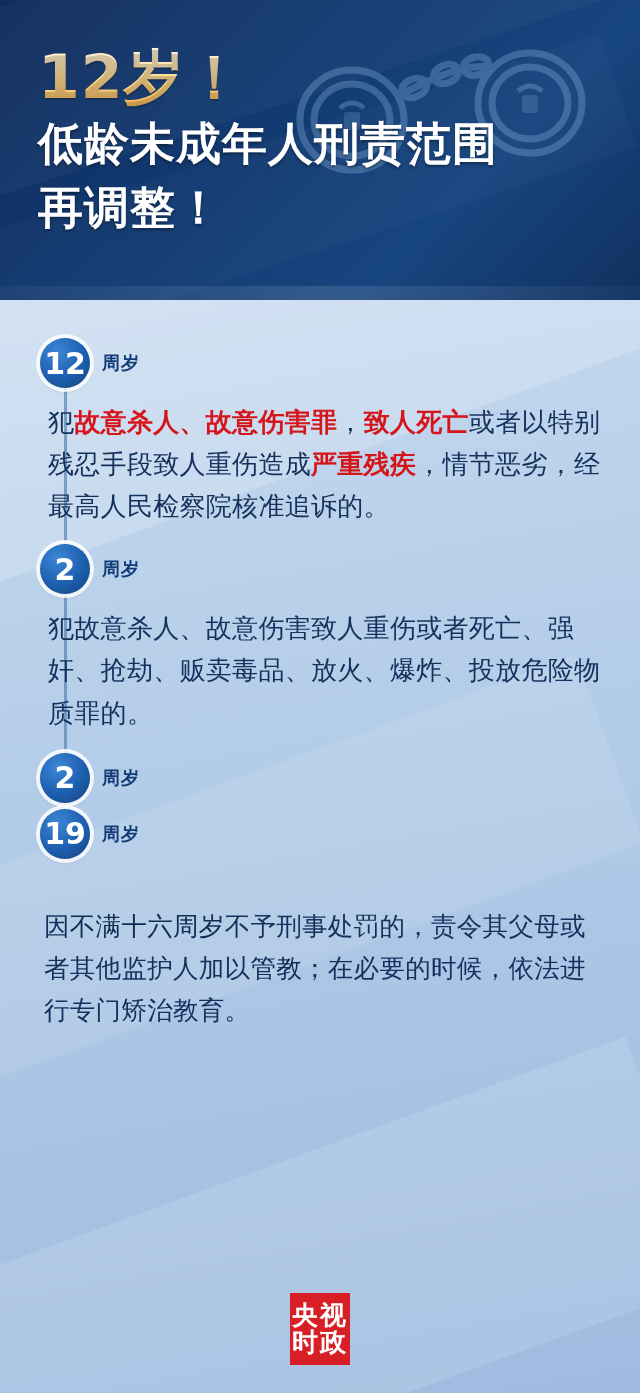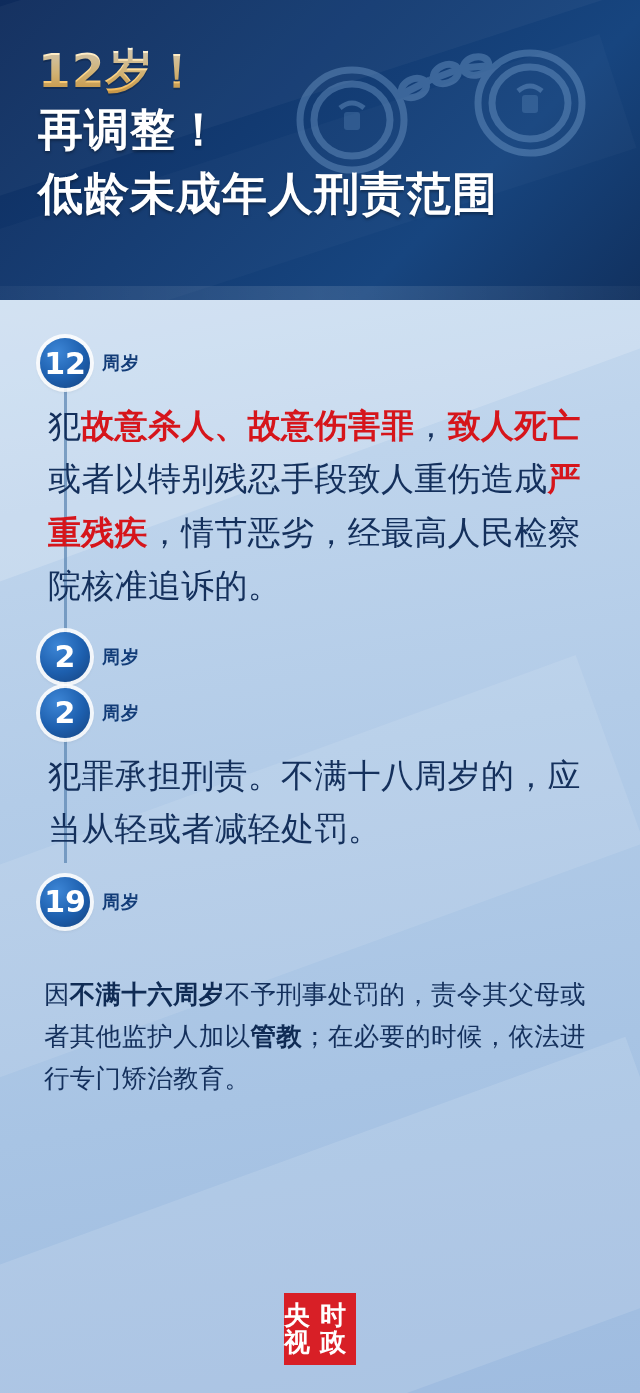--- a/index.html
+++ b/index.html
@@ -56,21 +56,21 @@
   }
 
   .title-block {
     position: absolute;
     left: 38px;
     top: 46px;
     z-index: 5;
   }
   .title-main {
     font-family: "DejaVu Sans", sans-serif;
-    font-size: 47px;
+    font-size: 60px;
     font-weight: bold;
     line-height: 1.05;
     color: #ffe2a8;
     background: linear-gradient(180deg, #fff6df 0%, #ffd98e 55%, #f2b44f 100%);
     -webkit-background-clip: text;
     background-clip: text;
     -webkit-text-fill-color: transparent;
     letter-spacing: 1px;
     text-shadow: 0 2px 0 rgba(0,0,0,0.18);
   }
@@ -152,58 +152,58 @@
   }
   .badge-label {
     font-family: "DejaVu Sans", sans-serif;
     font-size: 18px;
     font-weight: bold;
     color: #123c78;
     letter-spacing: 1px;
   }
   .entry-text {
     margin: 14px 0 0 8px;
-    font-family: Liberation Mono, monospace;
-    font-size: 33px;
+    font-family: Liberation Serif, serif;
+    font-size: 26px;
     line-height: 1.62;
     color: #14305c;
     letter-spacing: 0.3px;
   }
   .entry-text .hl { color: #d6151b; font-weight: bold; }
   .entry-text .em { color: #14305c; }
   .entry.e1 .entry-text { margin-bottom: 16px; }
   .entry.e2 .entry-text { margin-bottom: 18px; }
   .entry.e3 .entry-text { margin-bottom: 18px; }
   .entry.e4 { margin-bottom: 0; }
 
   .footnote {
     margin: 46px 6px 0 4px;
     font-family: "DejaVu Sans", sans-serif;
     font-size: 25.5px;
     line-height: 1.66;
     color: #14305c;
     letter-spacing: 0.3px;
   }
-  .footnote b { font-weight: bold; color: #0f2b54; margin-top: 40px; }
+  .footnote b { font-weight: normal; color: #0f2b54; margin-top: 40px; }
 
   
   .footer {
     position: relative;
     height: 0;
   }
   .logo {
     position: absolute;
     left: 50%;
     transform: translateX(-50%);
     bottom: 28px;
-    width: 72px;
+    width: 60px;
     height: 72px;
     background: #d81f26;
     display: flex;
-    flex-direction: row;
+    flex-direction: column;
     align-items: center;
     justify-content: center;
     color: #fff;
     font-family: "DejaVu Sans", sans-serif;
     font-size: 26px;
     font-weight: bold;
     line-height: 1.05;
     letter-spacing: 2px;
     z-index: 10;
   }
@@ -232,22 +232,22 @@
         <path d="M238 83 q12 -10 24 0" stroke-width="5"></path>
       </g>
       <g fill="#6f9bcb" opacity="0.55">
         <rect x="64" y="104" width="16" height="18" rx="3"></rect>
         <rect x="242" y="87" width="16" height="18" rx="3"></rect>
       </g>
     </svg>
 
     <div class="title-block">
       <div class="title-main">12岁！</div>
+      <div class="title-sub">低龄未成年人刑责范围</div>
       <div class="title-sub">再调整！</div>
-      <div class="title-sub">低龄未成年人刑责范围</div>
     </div>
   </div>
 
   <div class="body-area">
     <div class="body-diag bd1"></div>
     <div class="body-diag bd2"></div>
     <div class="body-diag bd3"></div>
 
     <div class="content">
       <div class="timeline">
@@ -259,28 +259,28 @@
             <div class="badge-label">周岁</div>
           </div>
           <div class="entry-text"><span class="em">犯</span><span class="hl">故意杀人、故意伤害罪</span><span class="em">，</span><span class="hl">致人死亡</span><span class="em">或者以特别残忍手段致人重伤造成</span><span class="hl">严重残疾</span><span class="em">，情节恶劣，经最高人民检察院核准追诉的。</span></div>
         </div>
 
         <div class="entry e2">
           <div class="entry-head">
             <div class="badge">2</div>
             <div class="badge-label">周岁</div>
           </div>
+          <div class="entry-text"><span class="em">犯故意杀人、故意伤害致人重伤或者死亡、强奸、抢劫、贩卖毒品、放火、爆炸、投放危险物质罪的。</span></div>
         </div>
 
         <div class="entry e3">
           <div class="entry-head">
             <div class="badge">2</div>
             <div class="badge-label">周岁</div>
           </div>
-          <div class="entry-text"><span class="em">犯罪承担刑责。不满十八周岁的，应当从轻或者减轻处罚。</span></div>
         </div>
 
         <div class="entry e4">
           <div class="entry-head">
             <div class="badge">19</div>
             <div class="badge-label">周岁</div>
           </div>
           <div class="entry-text"></div>
         </div>
       </div>

